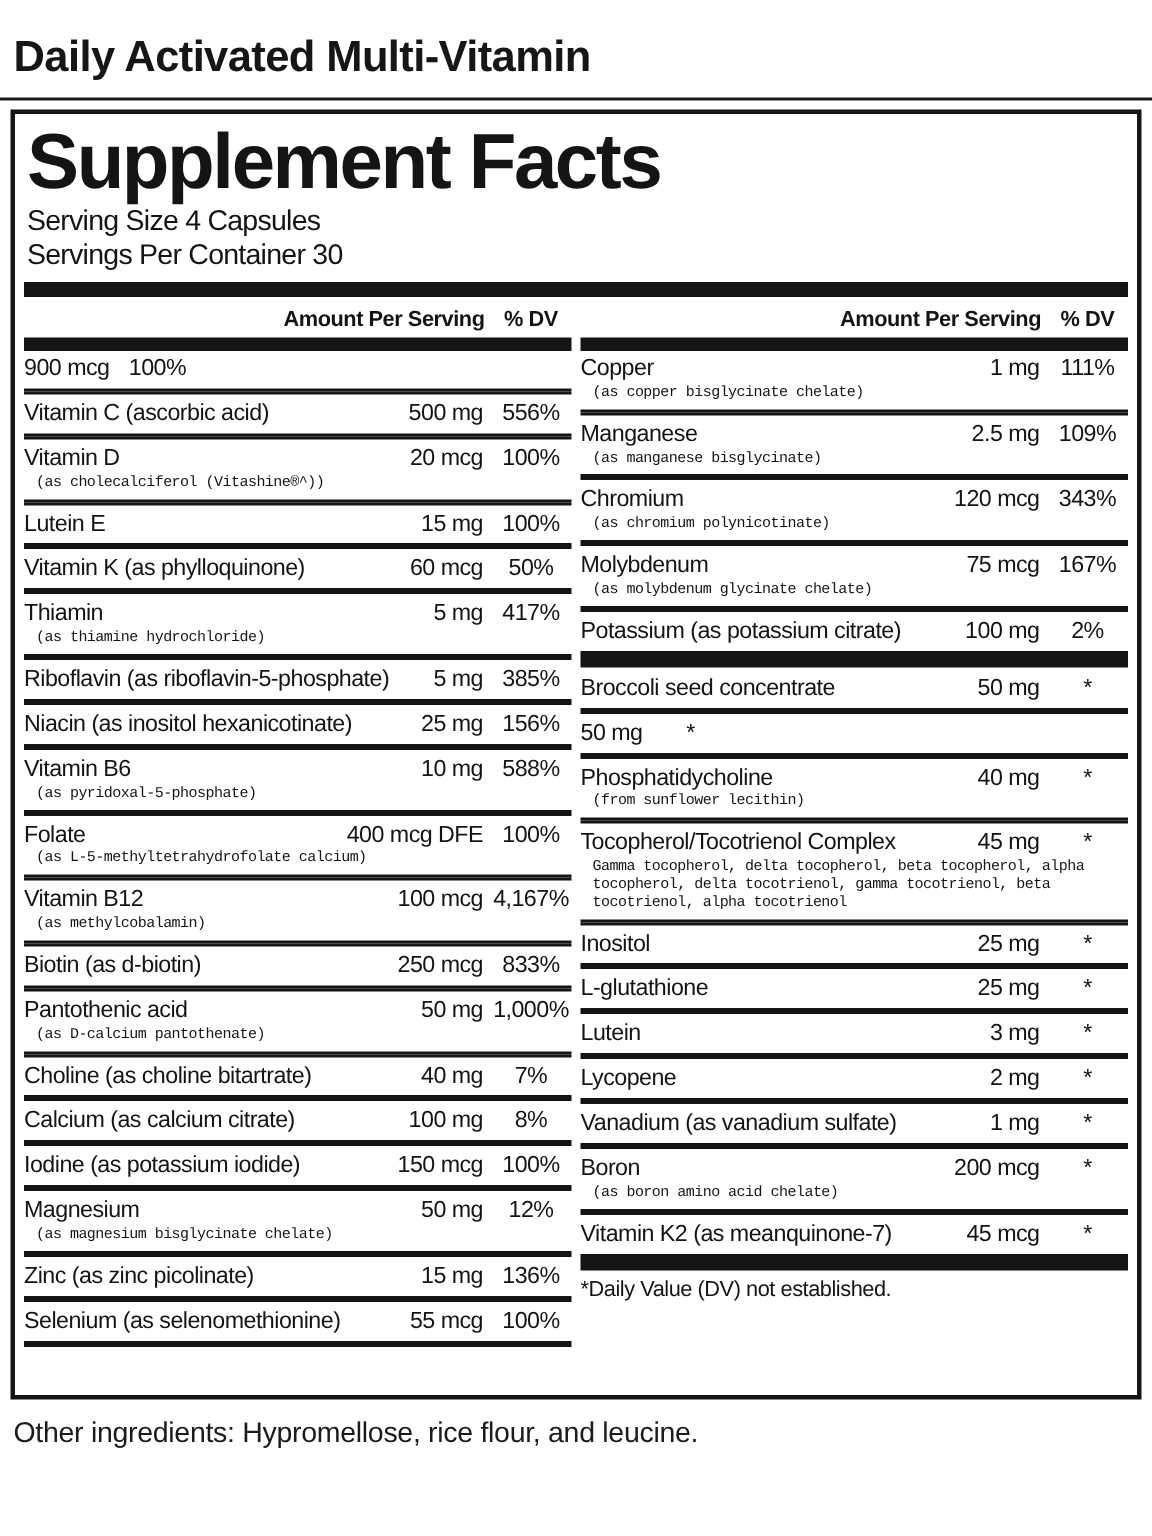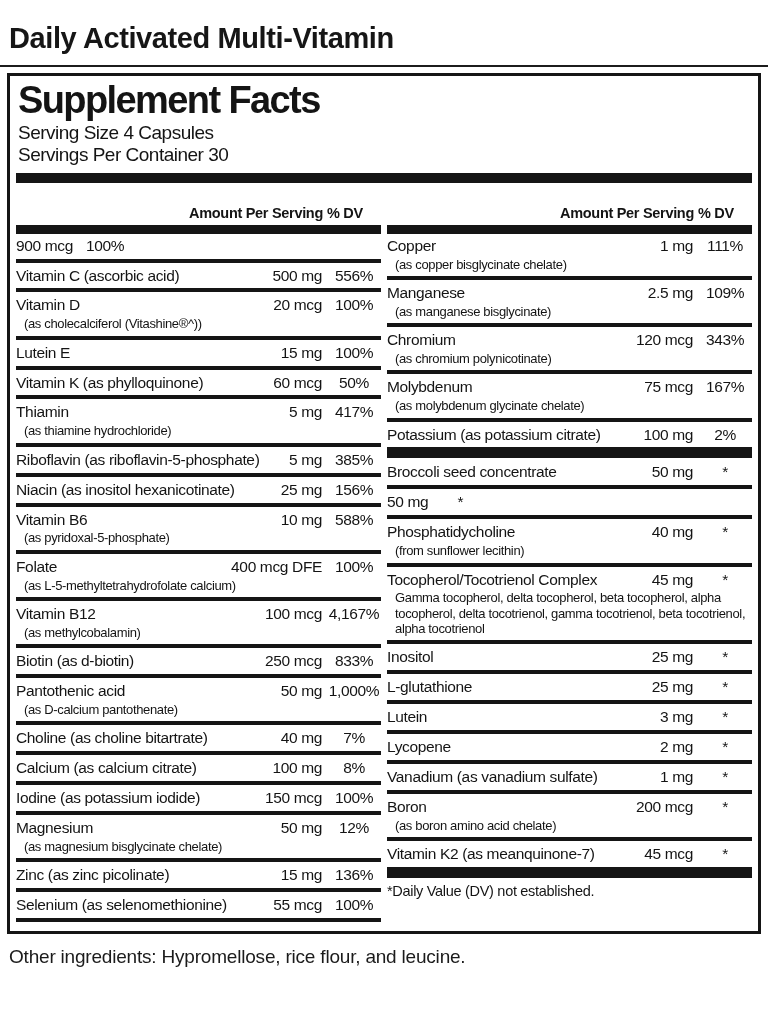--- a/index.html
+++ b/index.html
@@ -23,55 +23,56 @@
   .title-rule{
     border:none;border-top:2px solid #1c1c1c;margin:10px -7px 0 -7px;
   }
 
   
   .facts-box{
     margin-top:6px;border:3px solid #151515;
     padding:4px 6px 8px 6px;min-height:860px;
   }
   .sf-heading{
-    font-size:38px;font-weight:900;letter-spacing:-1.6px;
+    font-size:52px;font-weight:900;letter-spacing:-1.6px;
     line-height:1.1;padding-left:2px;
   }
   .serving-line{
     font-size:19px;letter-spacing:-0.5px;line-height:1.18;padding-left:2px;
   }
   .bar{background:#151515;}
   .bar.full{height:10px;margin:6px 0 2px 0;}
   .bar.col-bar{height:9px;margin:2px 0 0 0;}
   .bar.section-bar{height:11px;margin:2px 0 2px 0;}
 
   .columns{display:flex;gap:6px;margin-top:2px;}
   .col{flex:1 1 0;min-width:0;}
 
   .col-header{
     display:flex;align-items:flex-end;
     font-size:14.5px;font-weight:700;letter-spacing:-0.3px;
     padding:5px 0 2px 0;
   }
   .col-header .spacer{flex:1;}
-  .col-header .dv-head{width:54px;white-space:nowrap;margin-top:15px;}
+  .col-header .dv-head{width:54px;text-align:center;white-space:nowrap;}
   .col-header .amt-head{white-space:nowrap;padding-right:4px;}
 
   .row{padding:0;}
   .row-main{
     display:flex;align-items:baseline;
     font-size:15.5px;letter-spacing:-0.35px;line-height:1.22;
     padding:3px 0 1px 0;
   }
   .row-main .nm{flex:1 1 auto;padding-right:4px;}
   .row-main .amt{white-space:nowrap;text-align:right;padding-right:5px;}
   .row-main .dv{width:54px;flex:0 0 54px;text-align:center;white-space:nowrap;}
   .row-sub{
-    font-size:13px;letter-spacing:-0.35px;line-height:1.18;
+    font-size:10px;letter-spacing:-0.35px;line-height:1.18;
     padding:0 0 2px 8px;
+    font-family:Liberation Mono, monospace;
   }
   .rule{
     height:3px;border-top:2px solid #151515;border-bottom:2px solid #151515;
     margin:2px 0 1px 0;
   }
   .dv-footnote{
     font-size:14.5px;letter-spacing:-0.3px;font-weight:400;
     padding:3px 0 0 0;
   }
 

